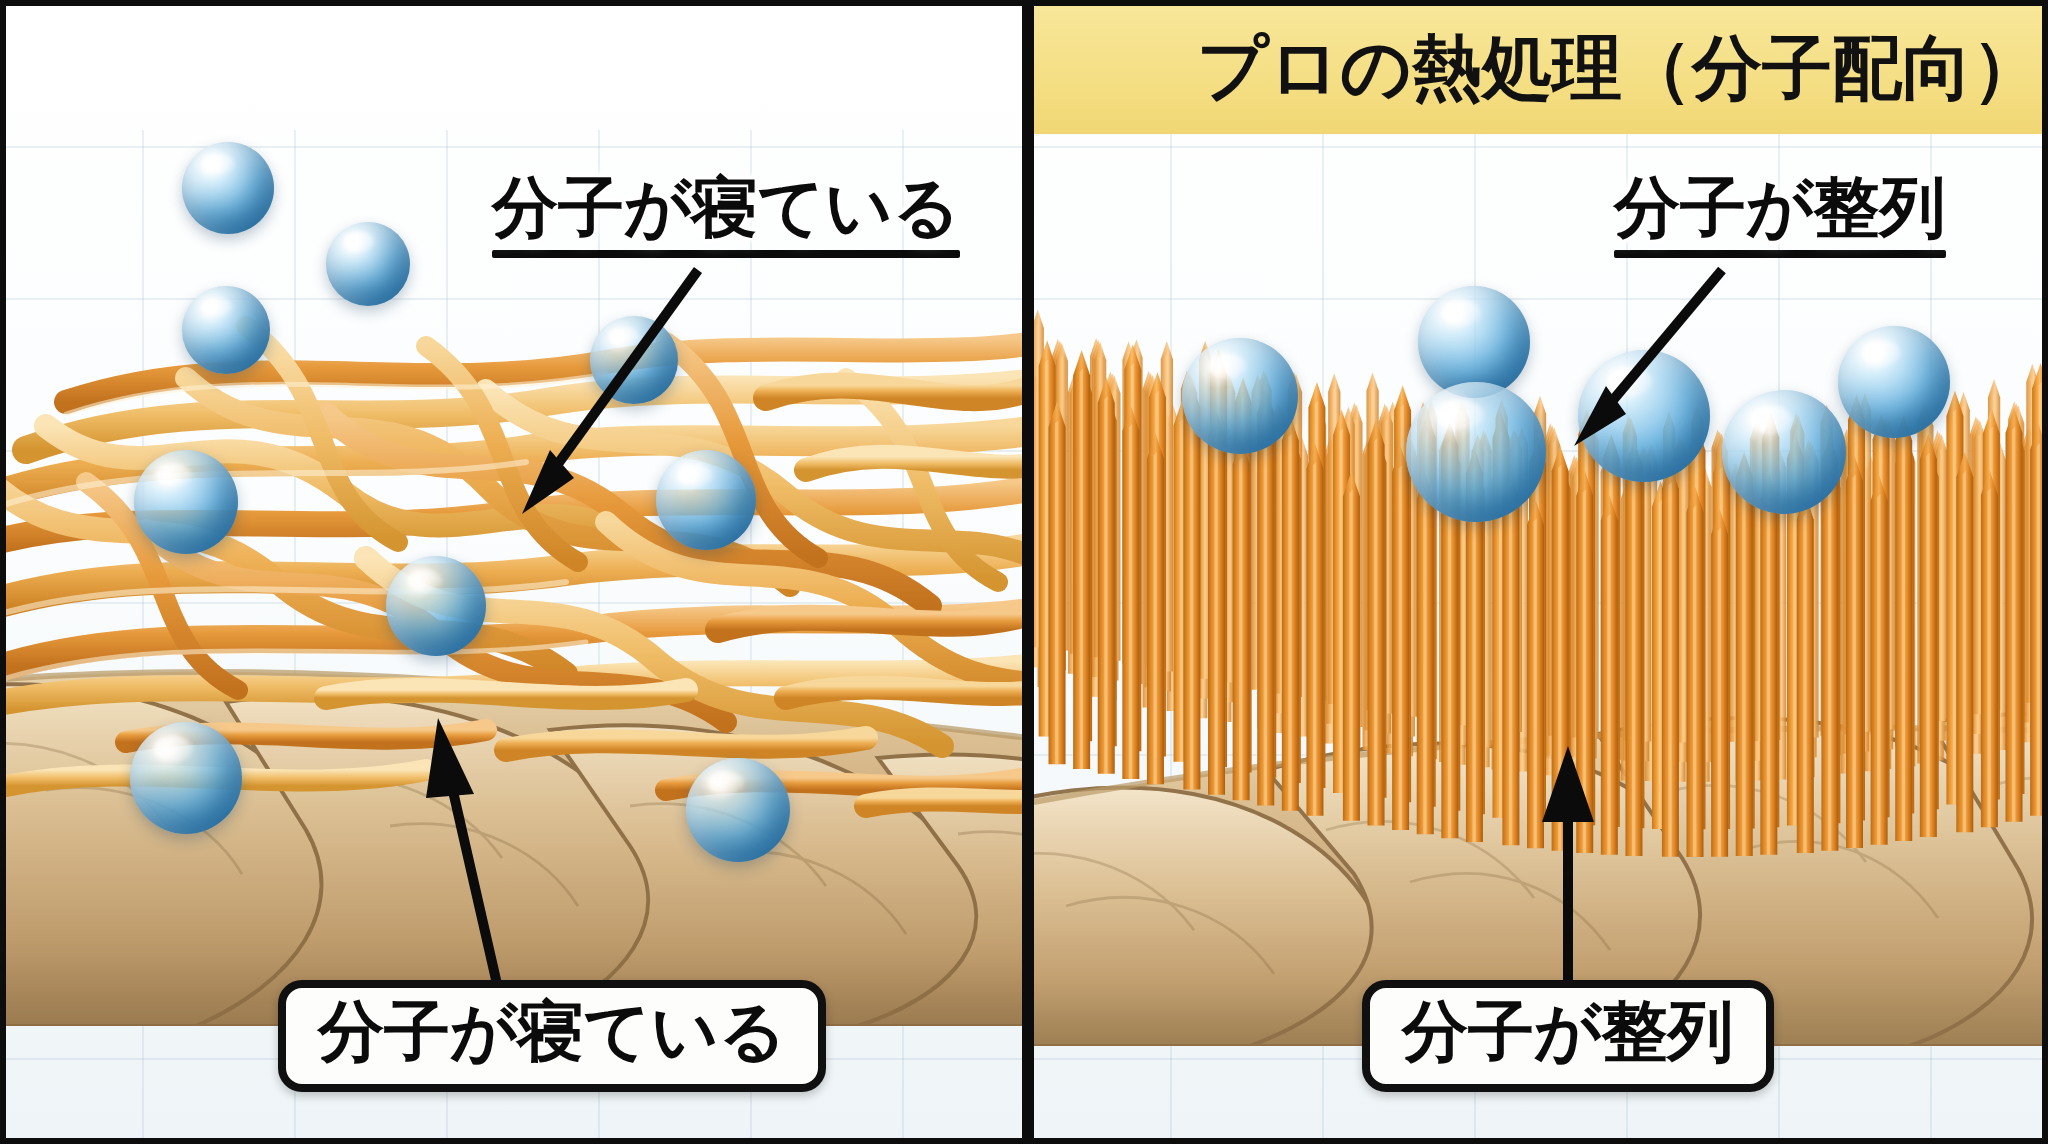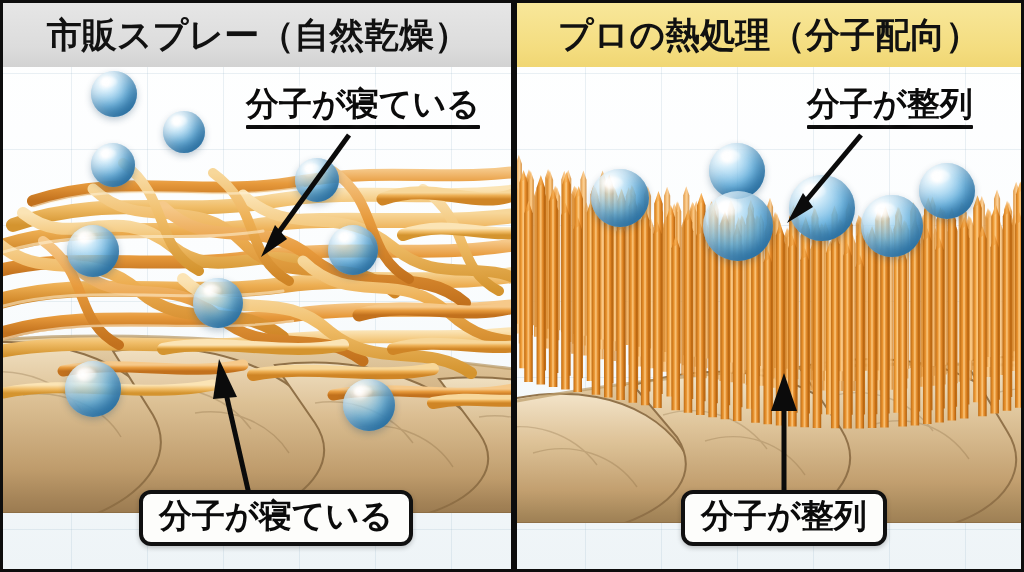--- a/index.html
+++ b/index.html
@@ -36,21 +36,21 @@
     background-position:-8px 8px;
   }
 
   
   .header{
     position:absolute;left:0;right:0;top:0;height:64px;
     display:flex;align-items:center;justify-content:center;
     z-index:40;
   }
   #header-left{background:linear-gradient(180deg,#e6e6e6 0%,#dcdcdc 70%,#d2d2d2 100%);}
-  #header-right{background:linear-gradient(180deg,#f8e79a 0%,#f4dd80 70%,#f0d673 100%);}
+  #header-right{background:linear-gradient(180deg,#f8e79a 0%,#f4dd80 70%,#f0d673 100%);justify-content:flex-end;}
   .header-title{
     font-family:"DejaVu Sans","Liberation Sans",sans-serif;
     font-weight:bold;
     font-size:35px;
     letter-spacing:0px;
     color:#111111;
     white-space:nowrap;
     line-height:1;
   }
 
@@ -240,23 +240,20 @@
     </svg>
 
     <div class="drop" style="left:88px;top:68px;width:46px;height:46px;"></div>
     <div class="drop" style="left:160px;top:108px;width:42px;height:42px;"></div>
     <div class="drop" style="left:88px;top:140px;width:44px;height:44px;"></div>
     <div class="drop" style="left:292px;top:155px;width:44px;height:44px;"></div>
     <div class="drop" style="left:64px;top:222px;width:52px;height:52px;"></div>
     <div class="drop" style="left:190px;top:275px;width:50px;height:50px;"></div>
     <div class="drop" style="left:325px;top:222px;width:50px;height:50px;"></div>
 
-    <div class="header" id="header-left">
-      <div class="header-title">市販スプレー（自然乾燥）</div>
-    </div>
 
     <div class="anno-top" style="left:243px;top:84px;font-size:33px;">
       <span class="txt">分子が寝ている</span>
       <span class="rule"></span>
     </div>
     <svg class="arrow-svg" style="left:240px;top:128px;width:120px;height:130px;" viewBox="0 0 120 130">
       <line x1="106" y1="4" x2="28" y2="112" stroke="#0b0b0b" stroke-width="5"></line>
       <polygon points="18,126 32,94 44,108" fill="#0b0b0b"></polygon>
     </svg>
 

